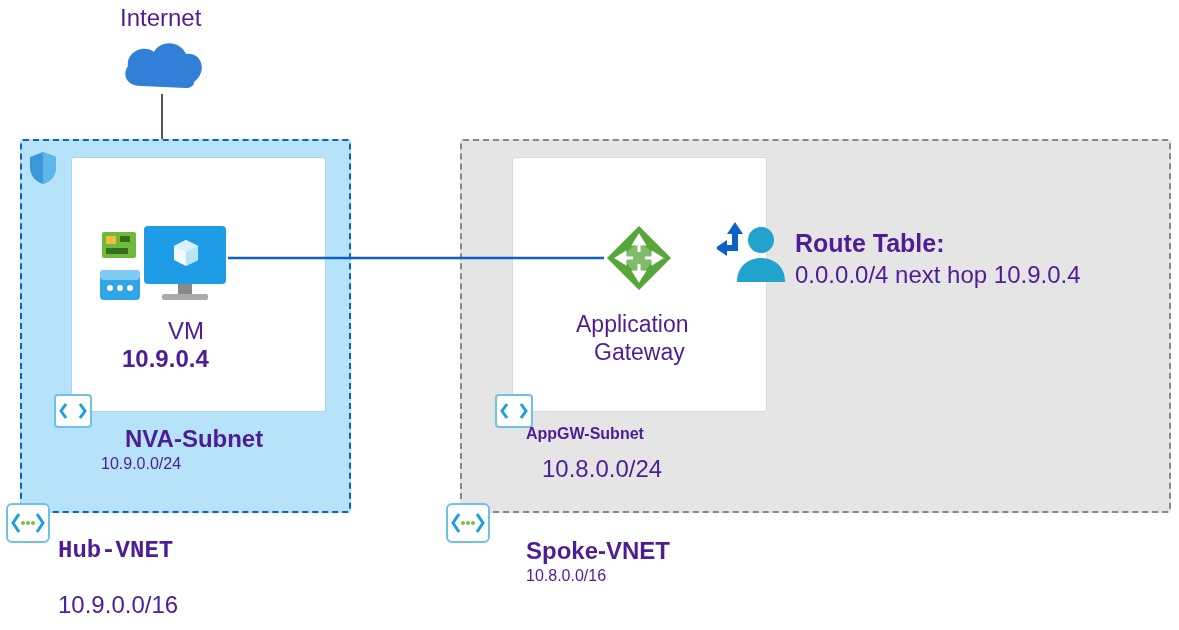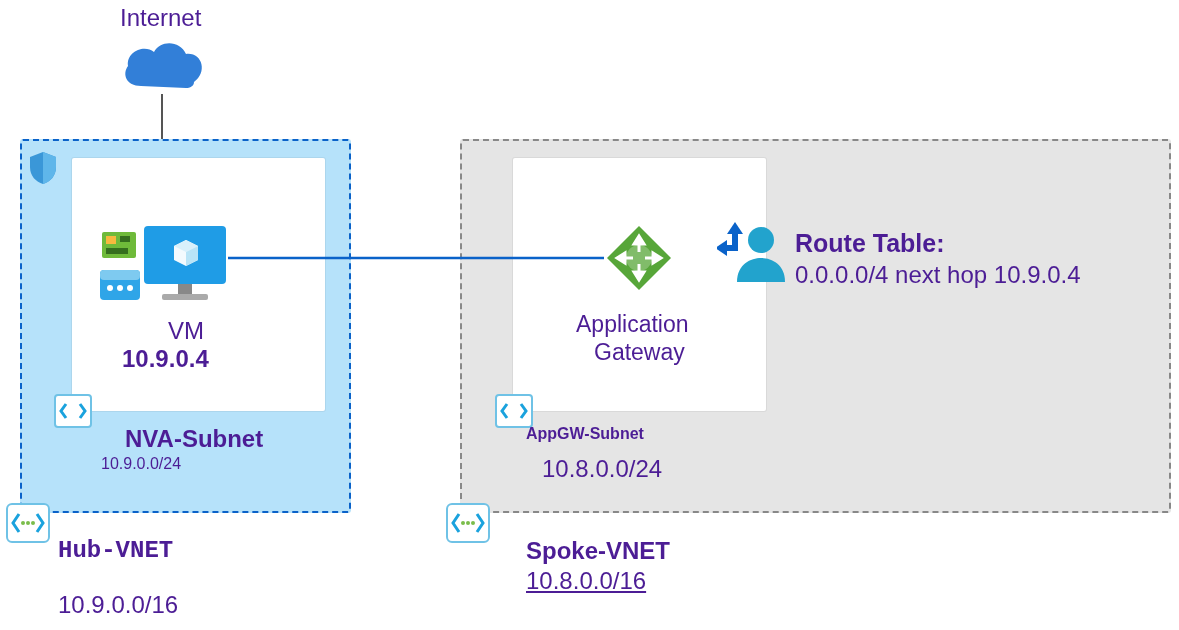--- a/index.html
+++ b/index.html
@@ -150,21 +150,21 @@
 <div class="vnet-badge" style="left:446px; top:503px;">
   <svg width="40" height="36" viewBox="0 0 40 36" style="left:0;top:0;">
     <polyline points="11,9 5,18 11,27" fill="none" stroke="#1aa2dd" stroke-width="3"></polyline>
     <polyline points="29,9 35,18 29,27" fill="none" stroke="#1aa2dd" stroke-width="3"></polyline>
     <circle cx="15" cy="18" r="2" fill="#7bbd4b"></circle>
     <circle cx="20" cy="18" r="2" fill="#7bbd4b"></circle>
     <circle cx="25" cy="18" r="2" fill="#7bbd4b"></circle>
   </svg>
 </div>
 <div class="label bold" style="left:526px; top:536px; font-size:24px;">Spoke-VNET</div>
-<div class="label" style="left:526px; top:566px; font-size:24px;text-decoration:underline;">10.8.0.0/16</div>
+<div class="label" style="left:526px; top:566px; font-size:16px;">10.8.0.0/16</div>
 
 <svg style="left:228px; top:256px;" width="376" height="4">
   <line x1="0" y1="2" x2="376" y2="2" stroke="#0a62c9" stroke-width="2.5"></line>
 </svg>
 
 <svg style="left:717px; top:222px;" width="68" height="64" viewBox="0 0 68 64">
 
   <circle cx="44" cy="18" r="13" fill="#22a3cd"></circle>
   <path d="M20 60 C20 42 34 36 44 36 C54 36 68 42 68 60 Z" fill="#22a3cd"></path>
 

